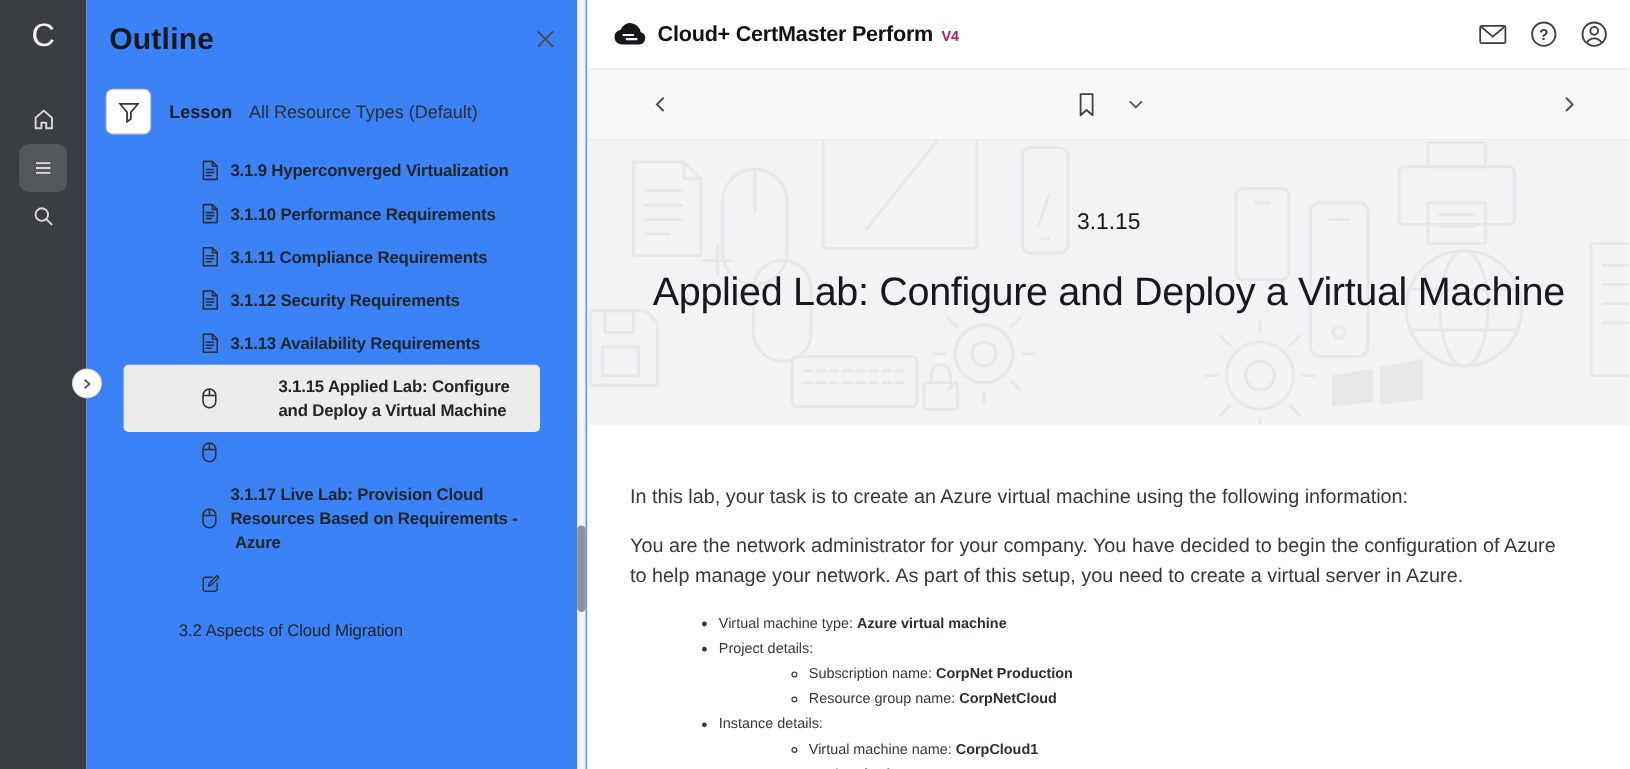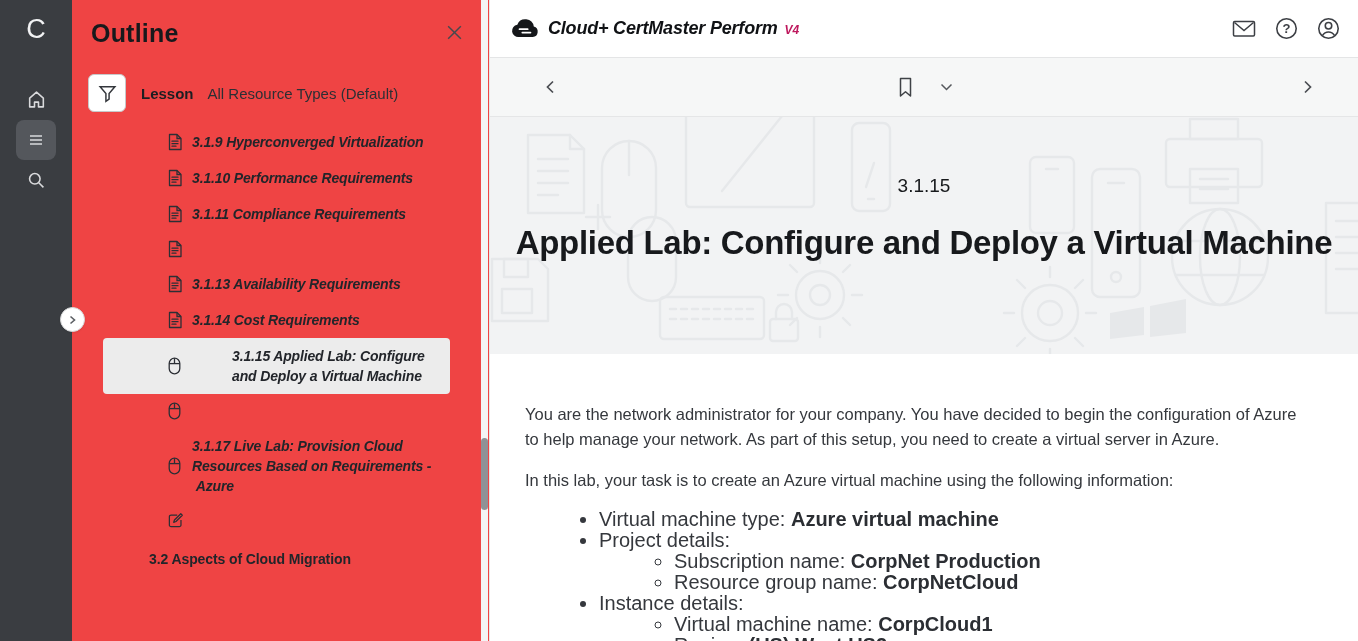--- a/index.html
+++ b/index.html
@@ -37,21 +37,21 @@
     width: 25px; height: 25px; border-radius: 50%;
     background: #fff; border: 1px solid #d6d7d8;
     display: flex; align-items: center; justify-content: center;
     cursor: pointer; box-shadow: 0 1px 2px rgba(0,0,0,.08);
   }
   .expand-toggle svg { stroke: #5b5e63; fill: none; stroke-width: 1.6; }
 
   
   .outline-panel {
     width: 418px; height: 641px; flex: none;
-    background: #ef4444;
+    background: #3b82f6;
     border-right: 1px solid #e7e8e9;
     position: relative;
     overflow: hidden;
   }
   .outline-header {
     display: flex; align-items: flex-start; justify-content: space-between;
     padding: 19px 25px 0 19px;
   }
   .outline-title { font-size: 25px; font-weight: 700; color: #17191c; letter-spacing: .2px; }
   .close-btn { margin-top: 4px; cursor: pointer; }
@@ -66,33 +66,32 @@
   }
   .filter-btn svg { stroke: #34373c; fill: none; stroke-width: 1.4; }
   .showing-label { margin-left: 15px; font-size: 15px; font-weight: 700; color: #1c1e22; }
   .filter-value  { margin-left: 14px; font-size: 15px; color: #2c2f34; text-align: center; }
 
   .outline-list { margin-top: 12px; padding: 0 39px 0 31px; }
   .o-item {
     display: flex; align-items: center;
     padding: 8px 10px; border-radius: 4px;
     cursor: pointer;
-    font-style: italic;
   }
   .o-item.selected { background: #ececec; gap: 40px; }
   .oi-icon { margin-left: 54px; width: 17px; flex: none; display: flex; }
   .oi-icon svg { stroke: #2c2f35; fill: none; stroke-width: 1.3; }
   .oi-label {
     margin-left: 8px; width: 245px;
     font-size: 14px; font-weight: 700; letter-spacing: -0.15px;
     line-height: 20px; color: #22252a;
   }
   .section-next {
     margin: 14px 0 0 46px;
-    font-size: 14px; font-weight: 700; letter-spacing: -0.1px;
+    font-size: 14px; font-weight: 400; letter-spacing: -0.1px;
     color: #22252a; cursor: pointer;
   }
   .o-scrollbar {
     position: absolute; top: 0; right: 1px;
     width: 7px; height: 641px; background: #f4f4f5;
   }
   .o-scroll-thumb {
     position: absolute; top: 438px; left: 0;
     width: 7px; height: 72px; border-radius: 4px;
     background: #8f9296; cursor: pointer;
@@ -101,21 +100,21 @@
   
   .main { flex: 1; display: flex; flex-direction: column; min-width: 0; }
 
   .main-header {
     height: 58px; flex: none;
     display: flex; align-items: center;
     padding: 0 18px 0 20px;
     border-bottom: 1px solid #e4e5e6;
     background: #fff;
   }
-  .brand { display: flex; align-items: center; font-style: italic; }
+  .brand { display: flex; align-items: center; }
   .brand-name { margin-left: 9px; font-size: 18px; font-weight: 700; color: #101215; letter-spacing: -0.2px; }
   .brand-version { margin-left: 7px; font-size: 12px; font-weight: 600; color: #be185d; padding-top: 3px; }
   .header-actions { margin-left: auto; display: flex; align-items: center; gap: 19px; }
   .header-actions .hbtn { cursor: pointer; display: flex; }
   .header-actions svg { stroke: #3c3f44; fill: none; stroke-width: 1.5; }
 
   .toolbar {
     height: 59px; flex: none;
     background: #f6f7f7;
     border-bottom: 1px solid #e5e6e7;
@@ -136,33 +135,33 @@
     background: #f2f3f4;
     position: relative; overflow: hidden;
     display: flex; flex-direction: column; align-items: center;
     padding-top: 58px;
   }
   .hero-pattern { position: absolute; inset: 0; }
   .hero-pattern svg { stroke: #e6e8ea; fill: none; stroke-width: 2.4; stroke-linejoin: round; stroke-linecap: round; }
   .hero-number { position: relative; font-size: 19px; font-weight: 400; color: #17191c; }
   .hero-title  {
     position: relative; margin-top: 27px;
-    font-size: 33px; font-weight: 700; color: #17191c;
+    font-size: 33px; font-weight: 400; color: #17191c;
     letter-spacing: -0.3px; white-space: nowrap;
   }
 
   .lesson-body {
     flex: 1; background: #fff;
     padding: 48px 40px 0 35px;
     font-size: 16.5px; color: #35383d;
     overflow: hidden;
   }
   .lesson-body p { max-width: 782px; line-height: 25px; margin: 0 0 16px; }
   .req { margin: 14px 0 0; padding-left: 74px; list-style: disc; }
-  .req li { line-height: 21px; font-size: 20px; }
+  .req li { line-height: 21px; font-size: 12px; }
   .req ul { list-style: circle; padding-left: 75px; margin: 0; }
   .req b { color: #2b2e33; }
 </style>
 </head>
 <body>
 
 <nav class="rail">
   <div class="rail-logo">C</div>
 
   <div class="rail-btn home">
@@ -248,43 +247,34 @@
     </div>
 
     <div class="o-item">
       <span class="oi-icon">
           <svg width="16" height="18" viewBox="0 0 16 18">
             <path d="M2.5 1.5h7.5l4 4v11h-11.5z" stroke-linejoin="round"></path>
             <path d="M10 1.5v4h4"></path>
             <path d="M5 8.2h6M5 10.7h6M5 13.2h4" stroke-linecap="round"></path>
           </svg>
         </span>
+      <span class="oi-label">3.1.12 Security Requirements</span>
     </div>
 
     <div class="o-item">
       <span class="oi-icon">
           <svg width="16" height="18" viewBox="0 0 16 18">
             <path d="M2.5 1.5h7.5l4 4v11h-11.5z" stroke-linejoin="round"></path>
             <path d="M10 1.5v4h4"></path>
             <path d="M5 8.2h6M5 10.7h6M5 13.2h4" stroke-linecap="round"></path>
           </svg>
         </span>
       <span class="oi-label">3.1.13 Availability Requirements</span>
     </div>
 
-    <div class="o-item">
-      <span class="oi-icon">
-          <svg width="16" height="18" viewBox="0 0 16 18">
-            <path d="M2.5 1.5h7.5l4 4v11h-11.5z" stroke-linejoin="round"></path>
-            <path d="M10 1.5v4h4"></path>
-            <path d="M5 8.2h6M5 10.7h6M5 13.2h4" stroke-linecap="round"></path>
-          </svg>
-        </span>
-      <span class="oi-label">3.1.14 Cost Requirements</span>
-    </div>
 
     <div class="o-item selected">
       <span class="oi-icon">
           <svg width="15" height="18" viewBox="0 0 15 18">
             <rect x="2.2" y="1.2" width="10.6" height="15.6" rx="5.3"></rect>
             <line x1="7.5" y1="1.2" x2="7.5" y2="6.6"></line>
             <line x1="2.2" y1="6.6" x2="12.8" y2="6.6"></line>
           </svg>
         </span>
       <span class="oi-label">3.1.15 Applied Lab: Configure and Deploy a Virtual Machine</span>
@@ -464,22 +454,22 @@
             <path d="M836 86h60v110h-60z"></path>
             <path d="M846 104h36M846 120h36M846 136h36M846 152h24"></path>
           </g>
       </svg>
     </div>
     <div class="hero-number">3.1.15</div>
     <h1 class="hero-title">Applied Lab: Configure and Deploy a Virtual Machine</h1>
   </div>
 
   <div class="lesson-body">
+    <p>In this lab, your task is to create an Azure virtual machine using the following information:</p>
     <p>You are the network administrator for your company. You have decided to begin the configuration of Azure to help manage your network. As part of this setup, you need to create a virtual server in Azure.</p>
-    <p>In this lab, your task is to create an Azure virtual machine using the following information:</p>
     <ul class="req">
       <li>
         <span>Virtual machine type: </span><b>Azure virtual machine</b>
       </li>
       <li>
         <span>Project details:</span><b></b>
         <ul>
           <li>
             <span>Subscription name: </span><b>CorpNet Production</b>
           </li>

